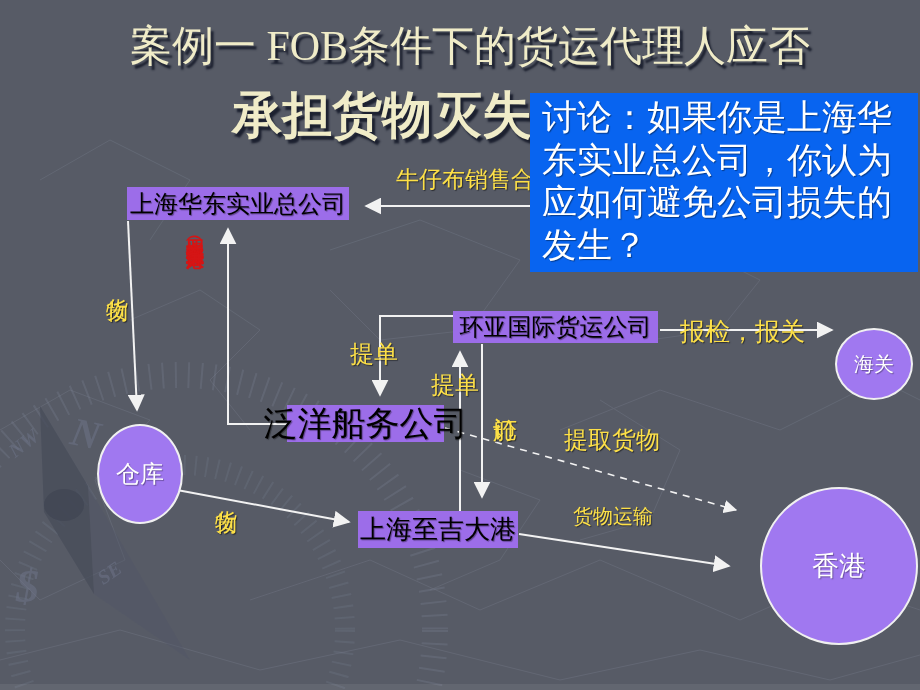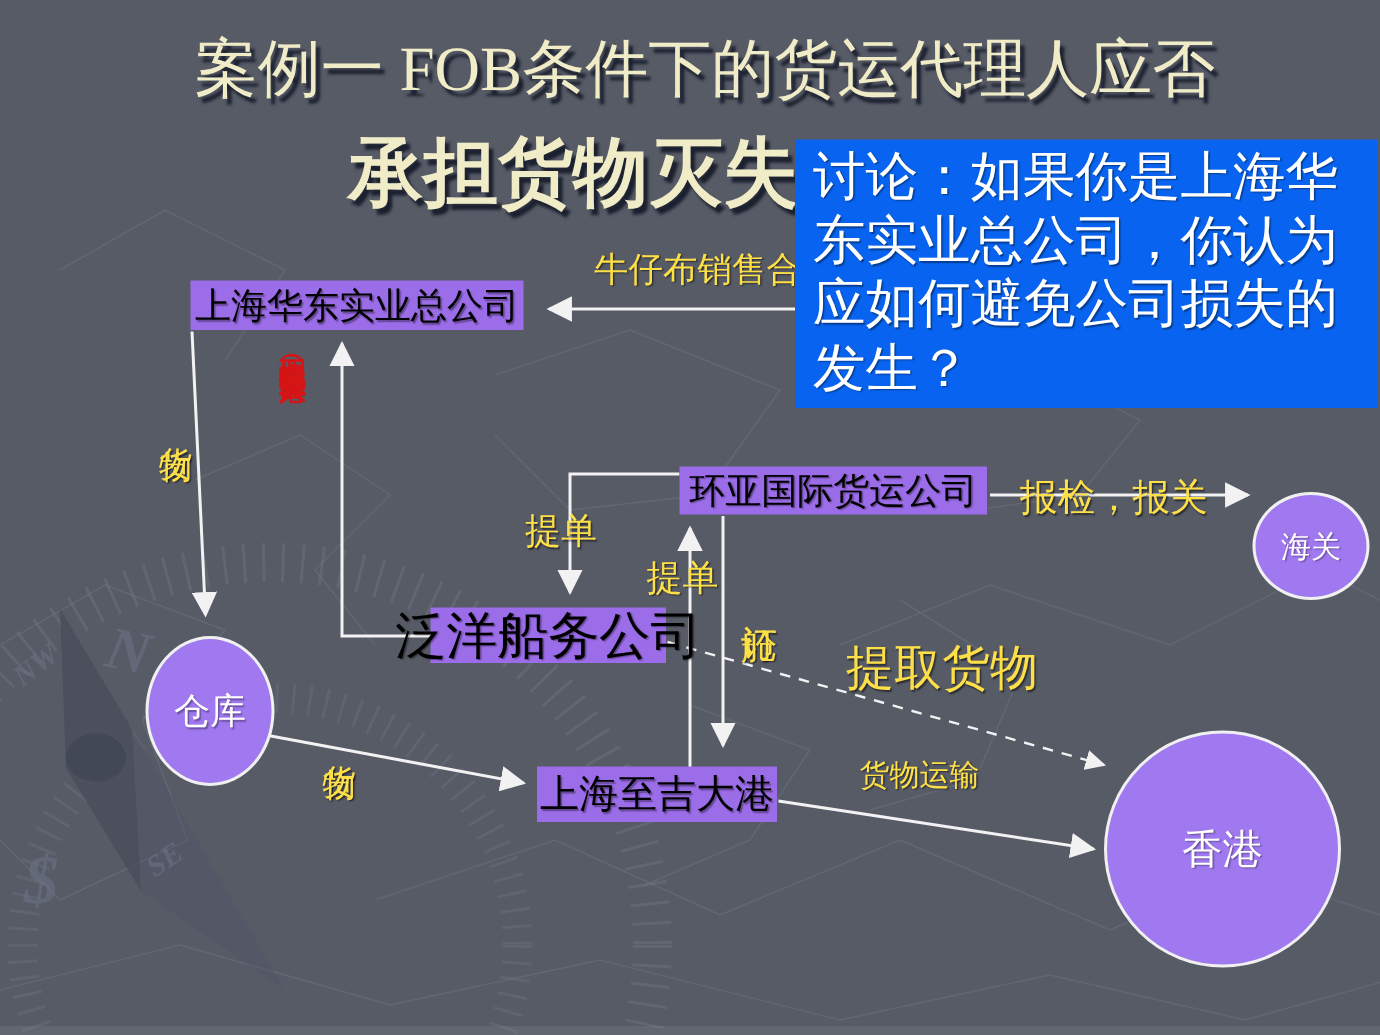--- a/index.html
+++ b/index.html
@@ -111,29 +111,29 @@
   <div class="title-line1">案例一 FOB条件下的货运代理人应否</div>
   <div class="title-line2">承担货物灭失</div>
 
   <div class="node-box" style="left:127px;top:187px;width:222px;height:33px;font-size:24px;">上海华东实业总公司</div>
   <div class="node-box" style="left:453px;top:311px;width:205px;height:32px;font-size:24px;">环亚国际货运公司</div>
   <div class="node-box" style="left:287px;top:405px;width:157px;height:37px;font-size:34px;">泛洋船务公司</div>
   <div class="node-box" style="left:358px;top:511px;width:160px;height:37px;font-size:26px;">上海至吉大港</div>
 
   <div class="node-circle" style="left:97px;top:424px;width:82px;height:96px;font-size:24px;">仓库</div>
   <div class="node-circle" style="left:835px;top:328px;width:74px;height:68px;font-size:20px;">海关</div>
-  <div class="node-circle" style="left:736px;top:487px;width:154px;height:154px;font-size:27px;">香港</div>
+  <div class="node-circle" style="left:760px;top:487px;width:154px;height:154px;font-size:27px;">香港</div>
 
   <div class="lbl" style="left:396px;top:164px;font-size:23px;">牛仔布销售合</div>
   <div class="lbl-red" style="left:186px;top:226px;font-size:18px;line-height:1;">四套提单（上海至吉大港）</div>
   <div class="lbl vert" style="left:102px;top:281px;font-size:22px;">货物</div>
   <div class="lbl" style="left:350px;top:338px;font-size:24px;">提单</div>
   <div class="lbl" style="left:431px;top:369px;font-size:24px;">提单</div>
   <div class="lbl vert" style="left:489px;top:398px;font-size:24px;">订舱</div>
   <div class="lbl" style="left:680px;top:288px;font-size:25px;margin-top:27px;">报检，报关</div>
-  <div class="lbl" style="left:564px;top:424px;font-size:32px;font-family:Liberation Serif, serif;">提取货物</div>
+  <div class="lbl" style="left:564px;top:424px;font-size:24px;font-family:Liberation Serif, serif;">提取货物</div>
   <div class="lbl vert" style="left:211px;top:493px;font-size:22px;">货物</div>
   <div class="lbl" style="left:573px;top:503px;font-size:20px;">货物运输</div>
 
   <div class="discussion">讨论：如果你是上海华东实业总公司，你认为应如何避免公司损失的发生？</div>
 
   <div class="bottom-band"></div>
 </div>
 
 </body></html>

